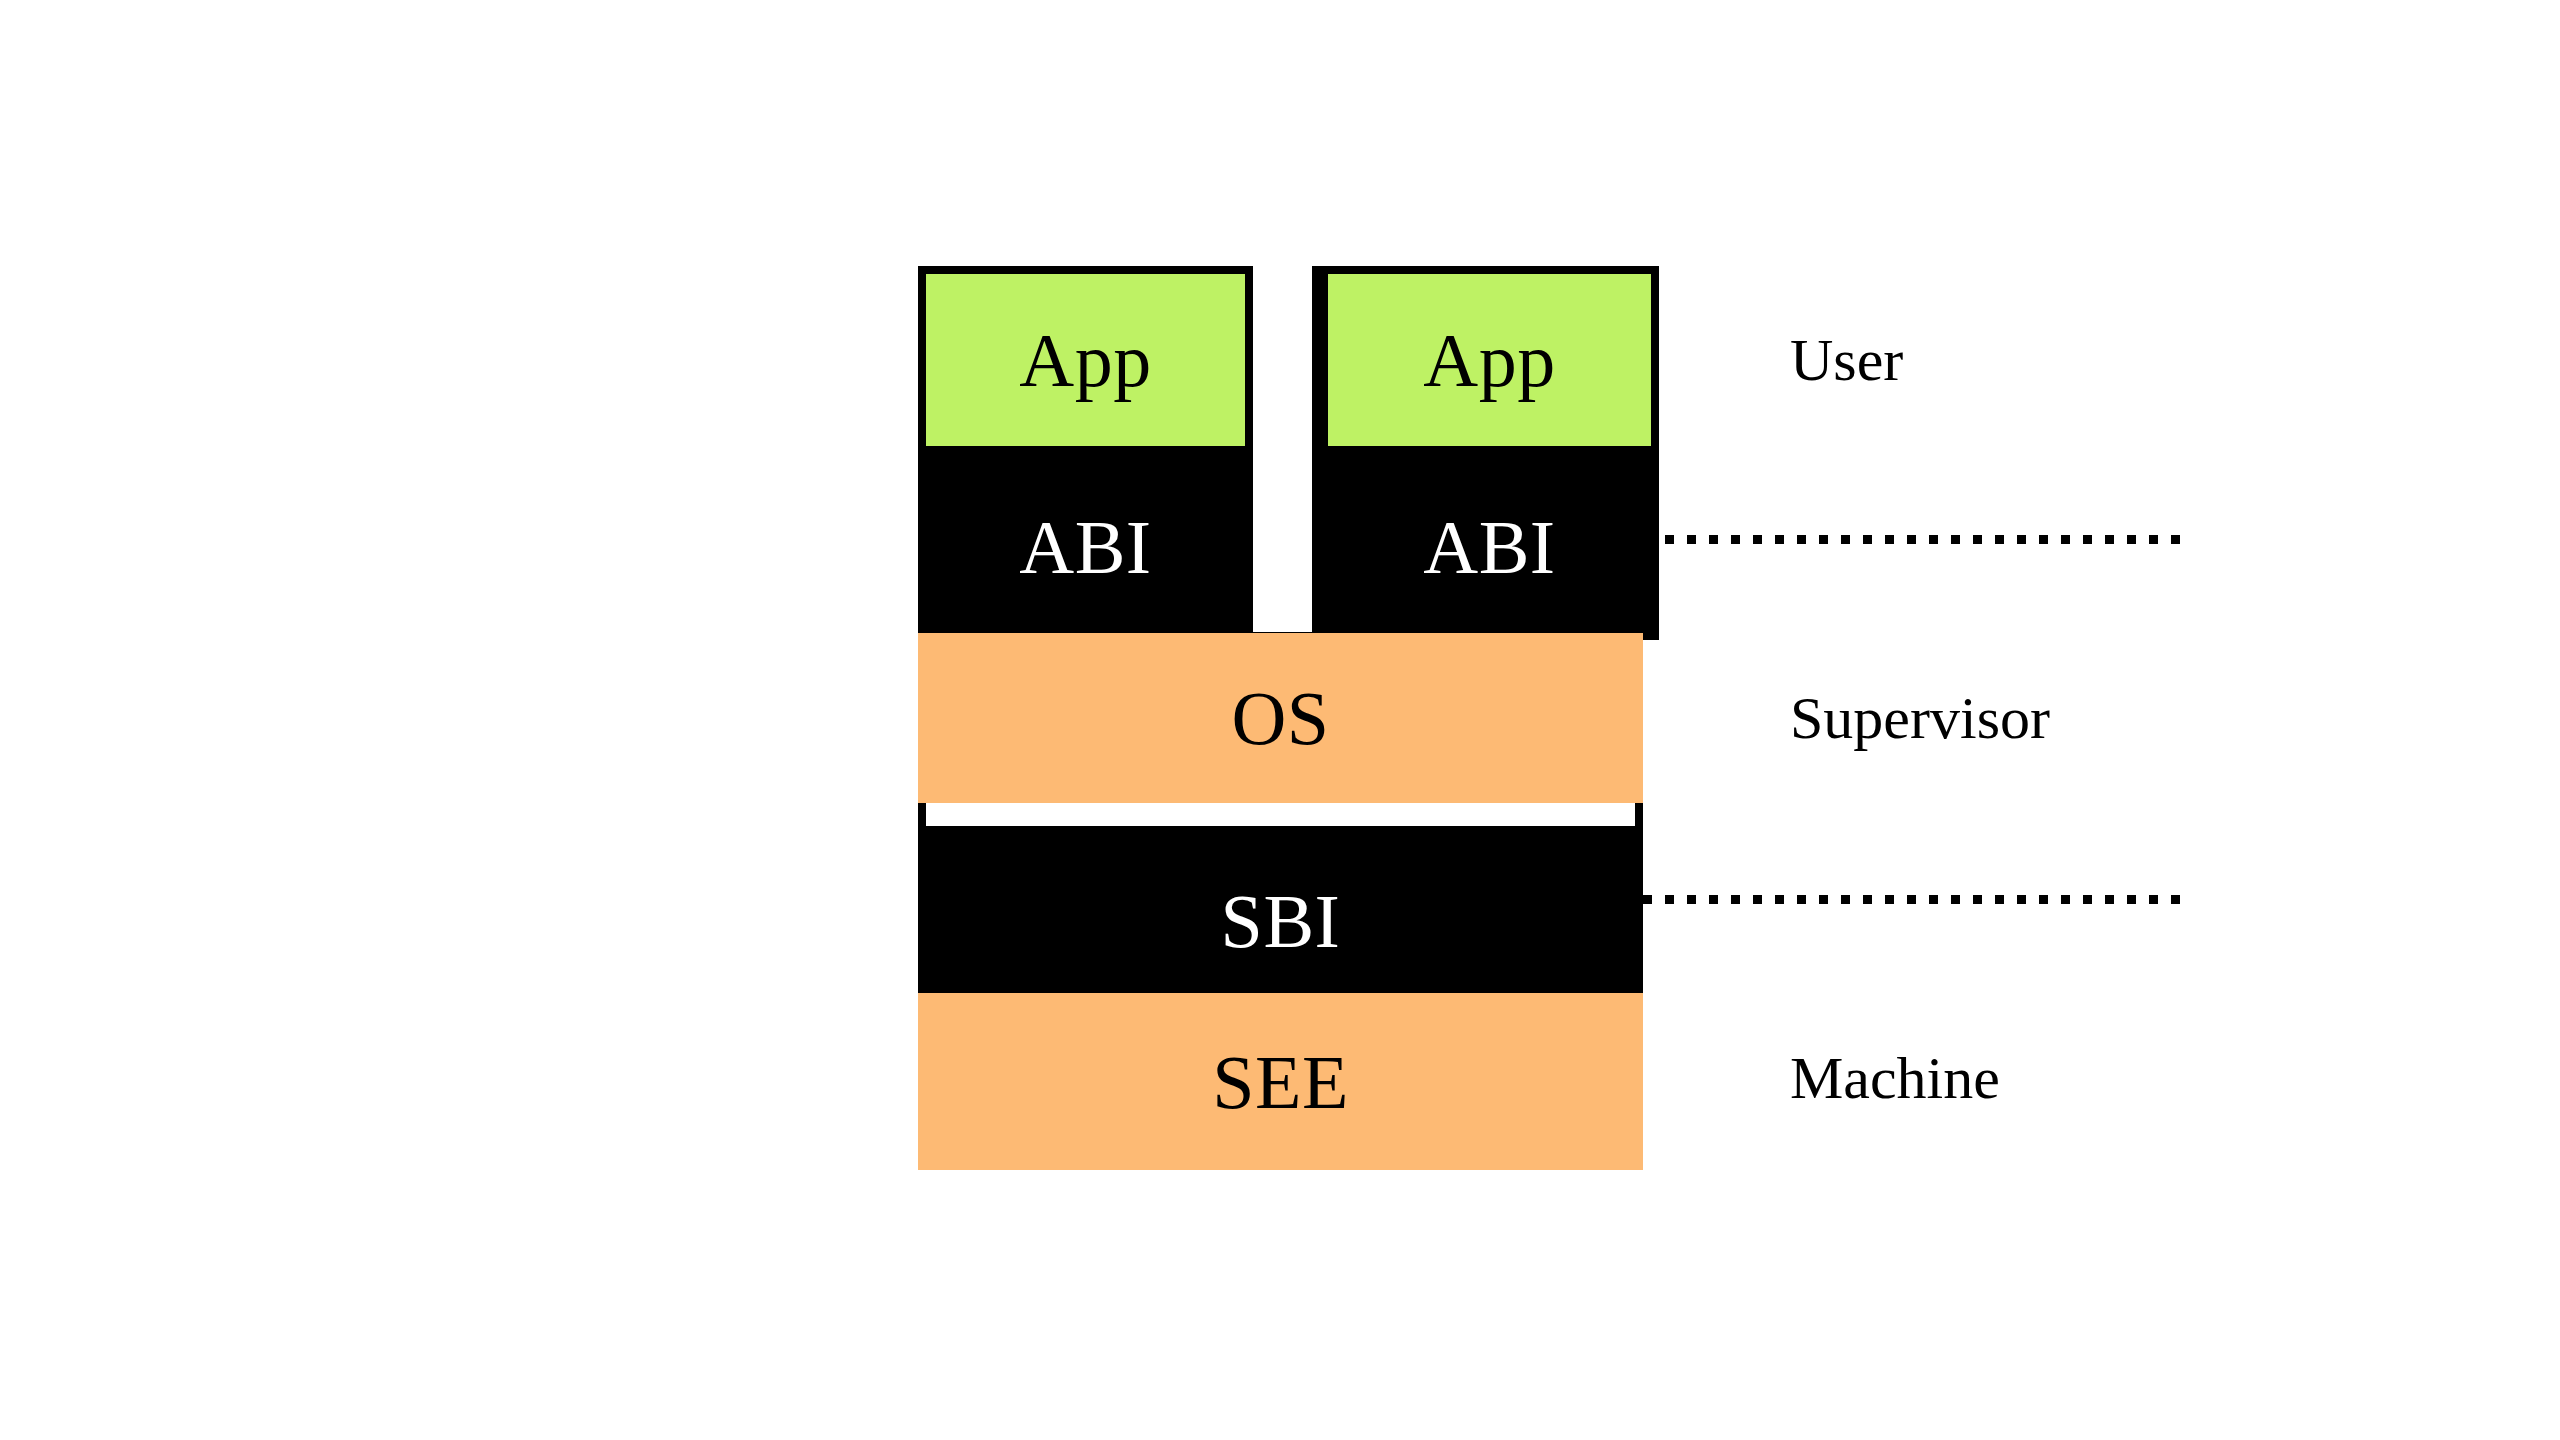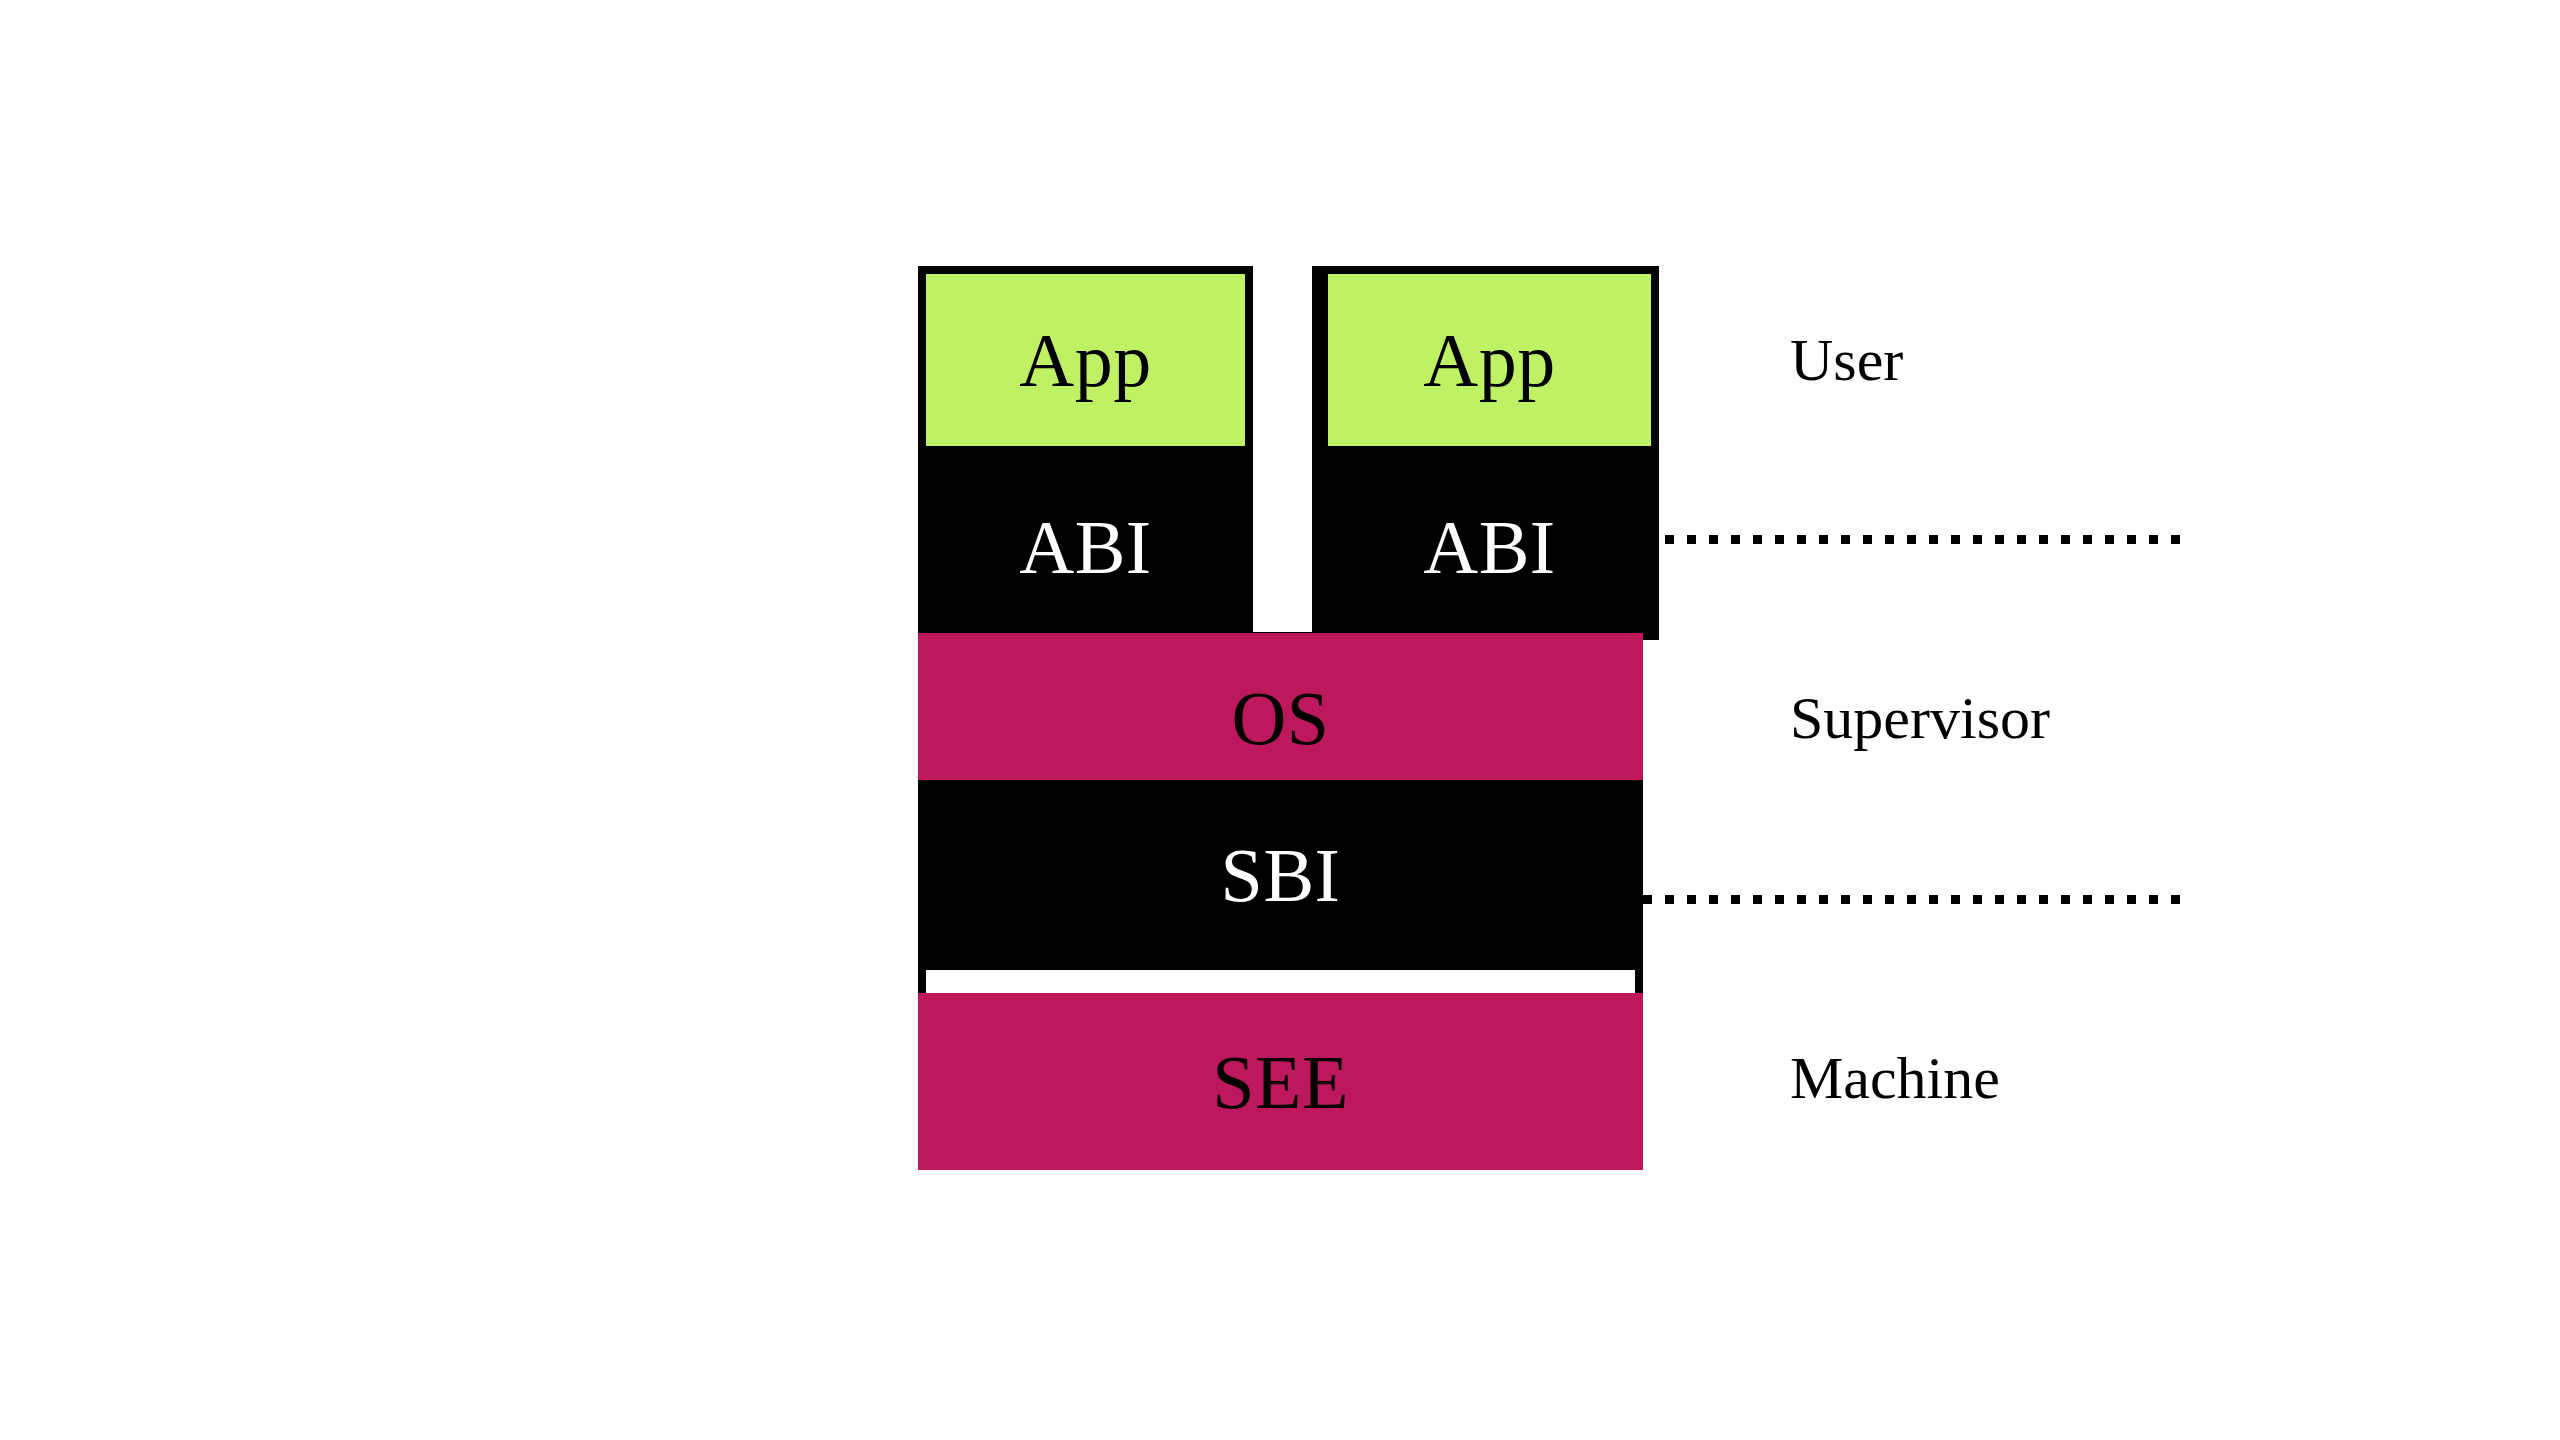--- a/index.html
+++ b/index.html
@@ -42,21 +42,21 @@
     box-sizing: border-box;
     display: flex;
     align-items: center;
     justify-content: center;
     font-size: 76px;
     line-height: 1;
     letter-spacing: 0.5px;
   }
 
   .band.white {
-    background: #be185d;
+    background: #fdba74;
     color: #000000;
   }
 
   .band.black {
     background: #000000;
     color: #ffffff;
   }
 
   
   .app-box {
@@ -106,21 +106,21 @@
   
   .os-band {
     left: -8px;
     top: 359px;
     width: 725px;
     height: 170px;
   }
 
   .sbi-band {
     left: -8px;
-    top: 506px;
+    top: 552px;
     width: 725px;
     height: 190px;
   }
 
   .see-band {
     left: -8px;
     top: 719px;
     width: 725px;
     height: 177px;
   }

